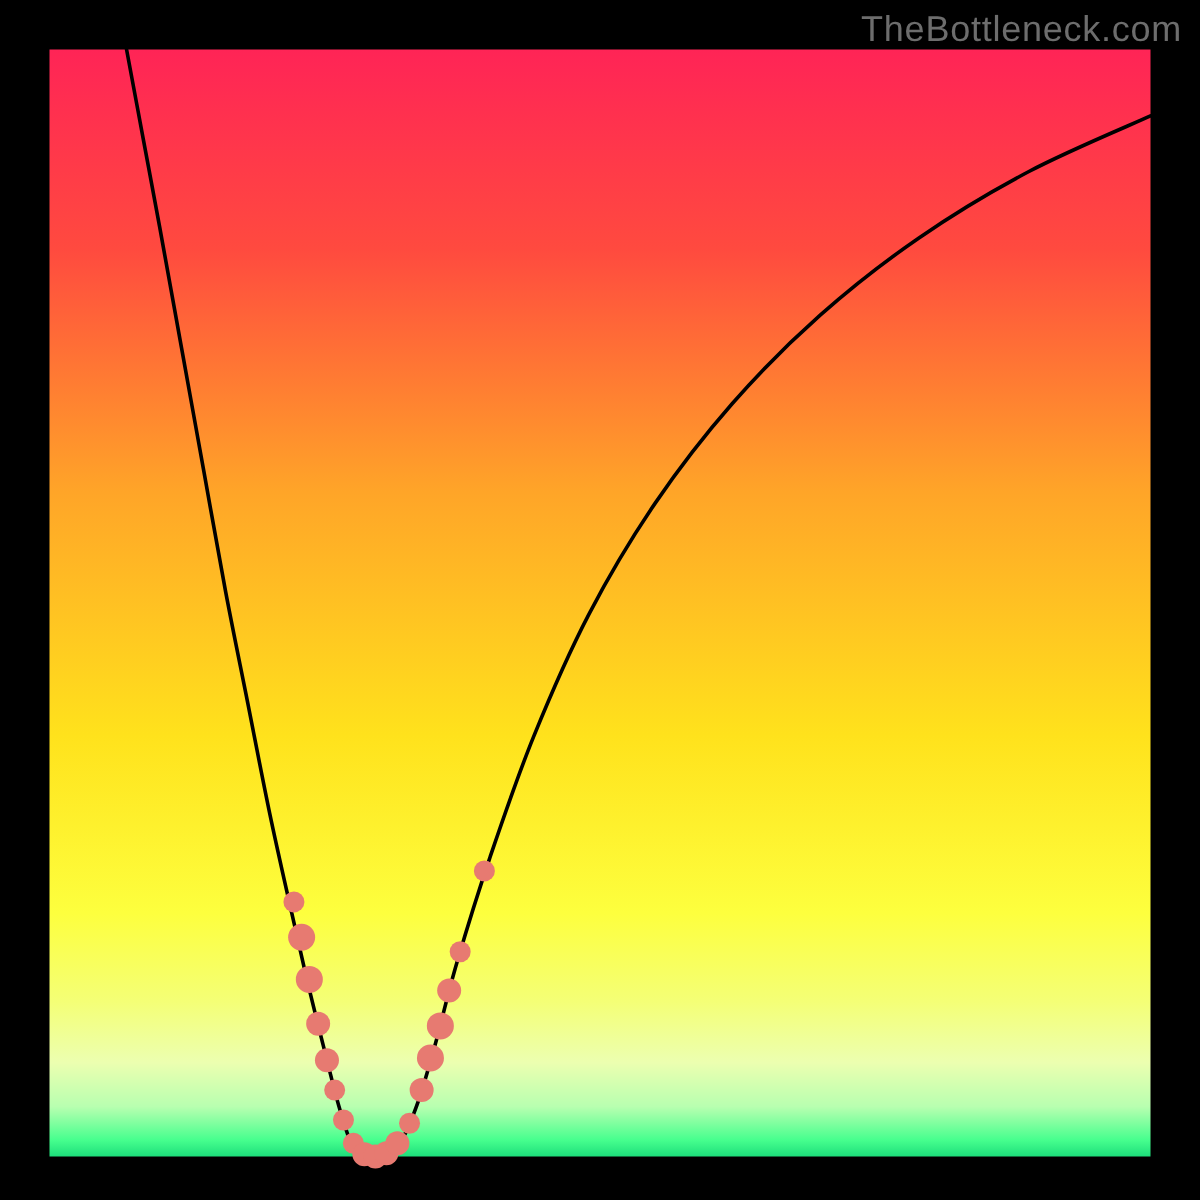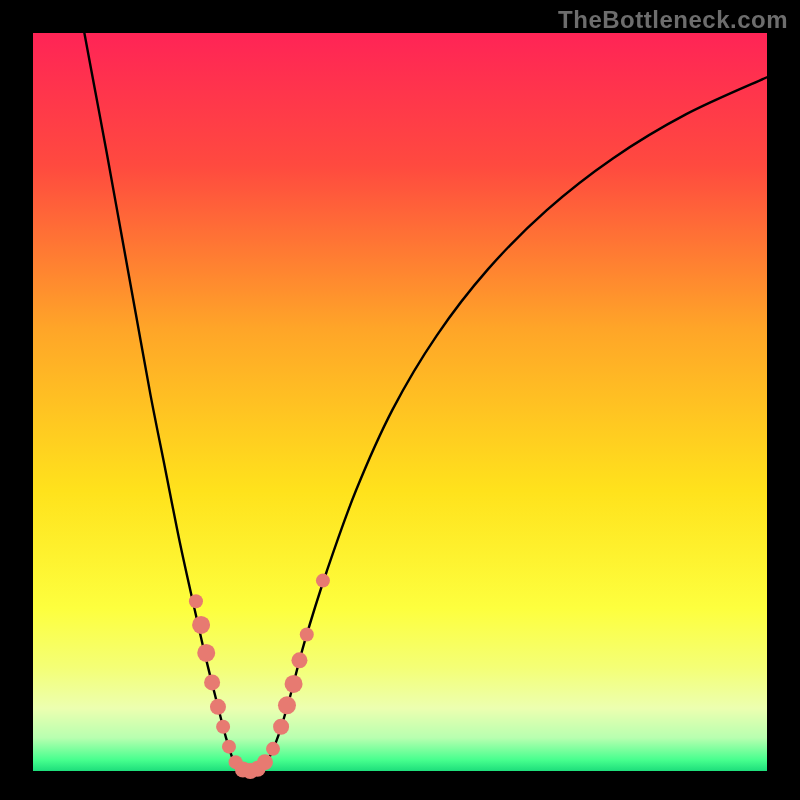--- a/index.html
+++ b/index.html
@@ -16,21 +16,21 @@
     width: 800px;
     height: 800px;
     background: #000;
   }
   .watermark {
     position: absolute;
     top: 6px;
     right: 12px;
     color: #6d6d6d;
     font-size: 24px;
-    font-weight: 700;
+    font-weight: 400;
     letter-spacing: 0.5px;
     z-index: 30;
     user-select: none;
   }
   svg {
     position: absolute;
     top: 0;
     left: 0;
   }
 </style>

